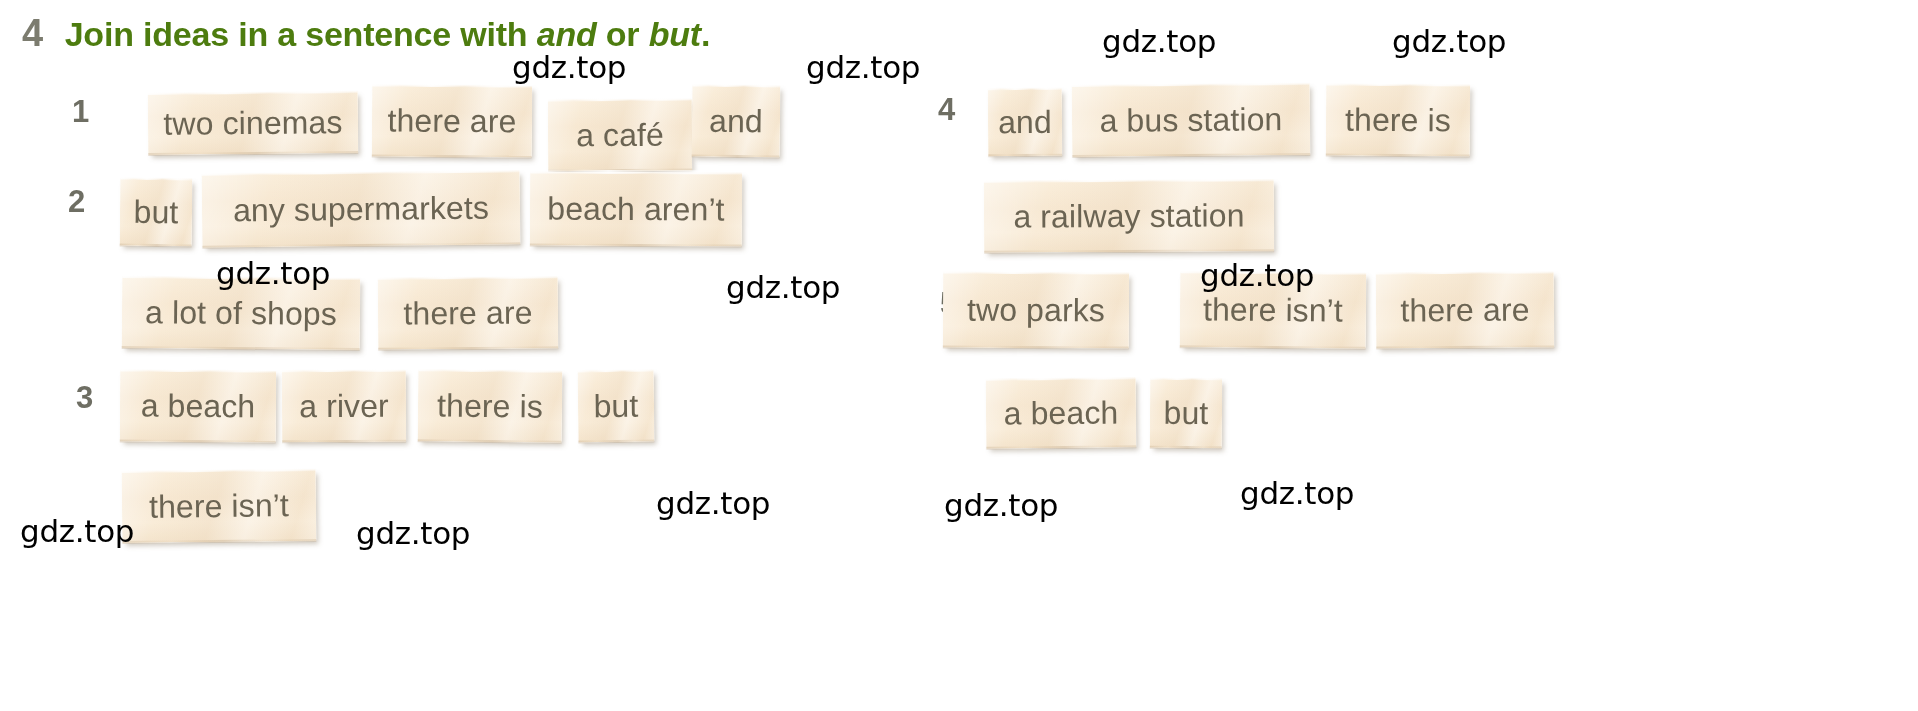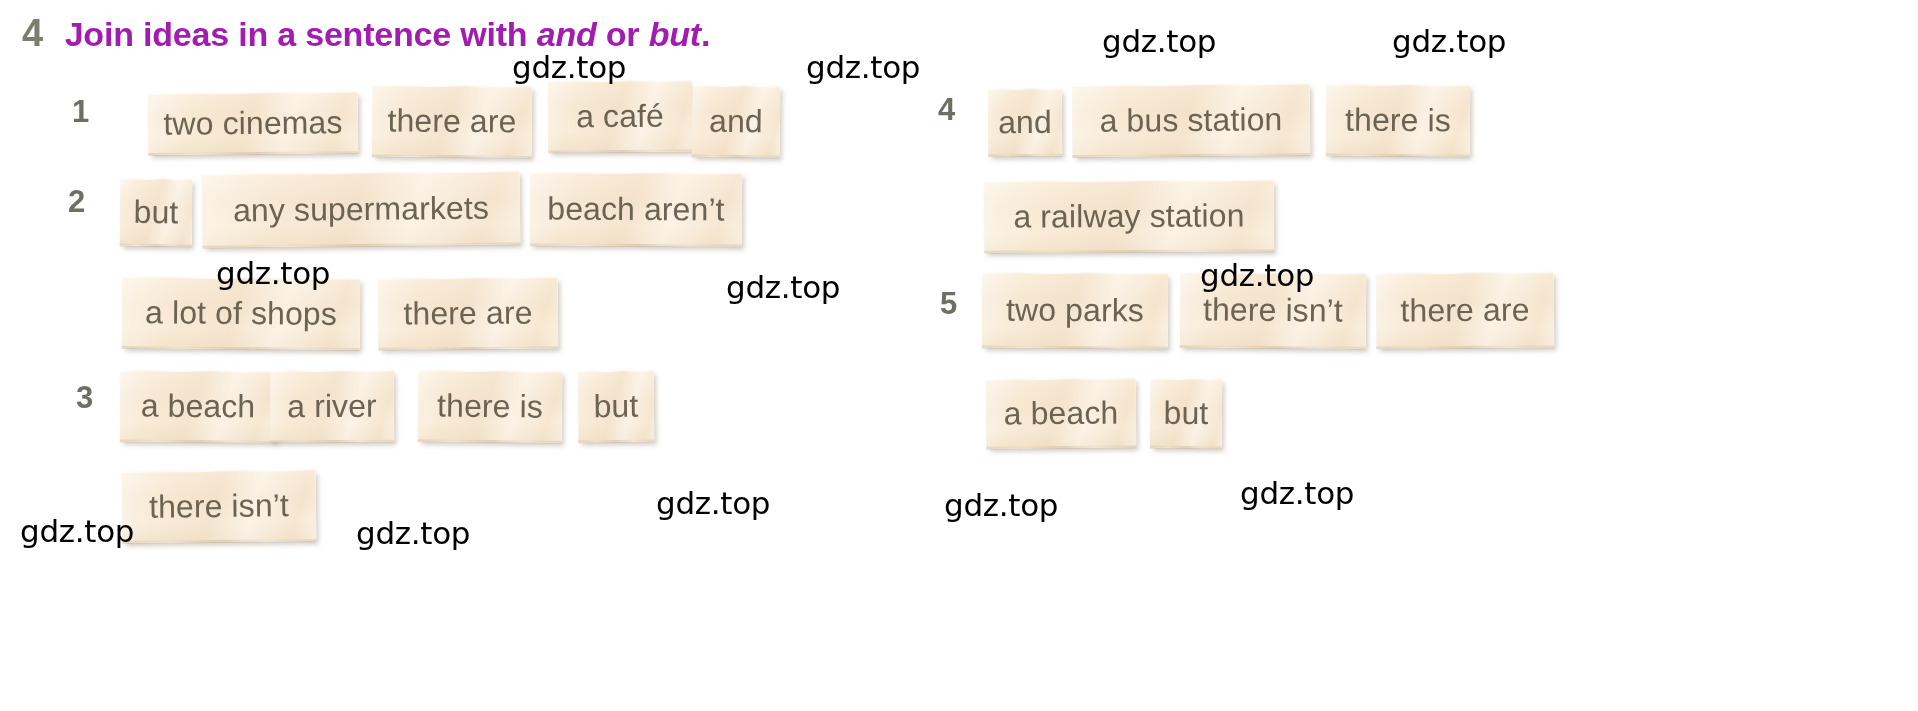--- a/index.html
+++ b/index.html
@@ -33,21 +33,21 @@
   .heading-num {
     font-size: 38px;
     font-weight: bold;
     color: #7c7c6f;
     margin-right: 22px;
     letter-spacing: -0.5px;
   }
   .heading-text {
     font-size: 34px;
     font-weight: bold;
-    color: #a21caf;
+    color: #4d7c0f;
     letter-spacing: -0.2px;
   }
   .heading-text .em {
     font-style: italic;
     font-weight: bold;
   }
 
   
   .item-num {
     position: absolute;
@@ -140,21 +140,21 @@
       <div class="item-num" style="left: 938px; top: 94px;">4</div>
       <div class="item-num" style="left: 940px; top: 288px;">5</div>
     </div>
   <div id="tiles-layer">
       <div class="tile" style="left: 148px; top: 92px; width: 210px; height: 62px; transform: rotate(-0.5deg);">
         <span class="tile-text">two cinemas</span>
       </div>
       <div class="tile" style="left: 372px; top: 85px; width: 160px; height: 72px; transform: rotate(0.4deg);">
         <span class="tile-text">there are</span>
       </div>
-      <div class="tile" style="left: 548px; top: 80px; width: 144px; height: 72px; transform: rotate(-0.3deg);">
+      <div class="tile" style="left: 548px; top: 99px; width: 144px; height: 72px; transform: rotate(-0.3deg);">
         <span class="tile-text">a café</span>
       </div>
       <div class="tile" style="left: 692px; top: 85px; width: 88px; height: 72px; transform: rotate(0.6deg);">
         <span class="tile-text">and</span>
       </div>
       <div class="tile" style="left: 120px; top: 178px; width: 72px; height: 68px; transform: rotate(0.6deg);">
         <span class="tile-text">but</span>
       </div>
       <div class="tile" style="left: 202px; top: 172px; width: 318px; height: 74px; transform: rotate(-0.6deg);">
         <span class="tile-text">any supermarkets</span>
@@ -164,21 +164,21 @@
       </div>
       <div class="tile" style="left: 122px; top: 277px; width: 238px; height: 72px; transform: rotate(0.5deg);">
         <span class="tile-text">a lot of shops</span>
       </div>
       <div class="tile" style="left: 378px; top: 277px; width: 180px; height: 72px; transform: rotate(-0.4deg);">
         <span class="tile-text">there are</span>
       </div>
       <div class="tile" style="left: 120px; top: 370px; width: 156px; height: 72px; transform: rotate(0.4deg);">
         <span class="tile-text">a beach</span>
       </div>
-      <div class="tile" style="left: 270px; top: 370px; width: 124px; height: 72px; transform: rotate(-0.3deg);">
+      <div class="tile" style="left: 282px; top: 370px; width: 124px; height: 72px; transform: rotate(-0.3deg);">
         <span class="tile-text">a river</span>
       </div>
       <div class="tile" style="left: 418px; top: 370px; width: 144px; height: 72px; transform: rotate(0.6deg);">
         <span class="tile-text">there is</span>
       </div>
       <div class="tile" style="left: 578px; top: 370px; width: 76px; height: 72px; transform: rotate(-0.6deg);">
         <span class="tile-text">but</span>
       </div>
       <div class="tile" style="left: 122px; top: 470px; width: 194px; height: 72px; transform: rotate(-0.6deg);">
         <span class="tile-text">there isn’t</span>
@@ -188,21 +188,21 @@
       </div>
       <div class="tile" style="left: 1072px; top: 84px; width: 238px; height: 72px; transform: rotate(-0.5deg);">
         <span class="tile-text">a bus station</span>
       </div>
       <div class="tile" style="left: 1326px; top: 84px; width: 144px; height: 72px; transform: rotate(0.4deg);">
         <span class="tile-text">there is</span>
       </div>
       <div class="tile" style="left: 984px; top: 180px; width: 290px; height: 72px; transform: rotate(-0.3deg);">
         <span class="tile-text">a railway station</span>
       </div>
-      <div class="tile" style="left: 982px; top: 272px; width: 186px; height: 76px; transform: rotate(0.3deg);">
+      <div class="tile" style="left: 943px; top: 272px; width: 186px; height: 76px; transform: rotate(0.3deg);">
         <span class="tile-text">two parks</span>
       </div>
       <div class="tile" style="left: 1180px; top: 272px; width: 186px; height: 76px; transform: rotate(0.5deg);">
         <span class="tile-text">there isn’t</span>
       </div>
       <div class="tile" style="left: 1376px; top: 272px; width: 178px; height: 76px; transform: rotate(-0.4deg);">
         <span class="tile-text">there are</span>
       </div>
       <div class="tile" style="left: 986px; top: 378px; width: 150px; height: 70px; transform: rotate(-0.5deg);">
         <span class="tile-text">a beach</span>

